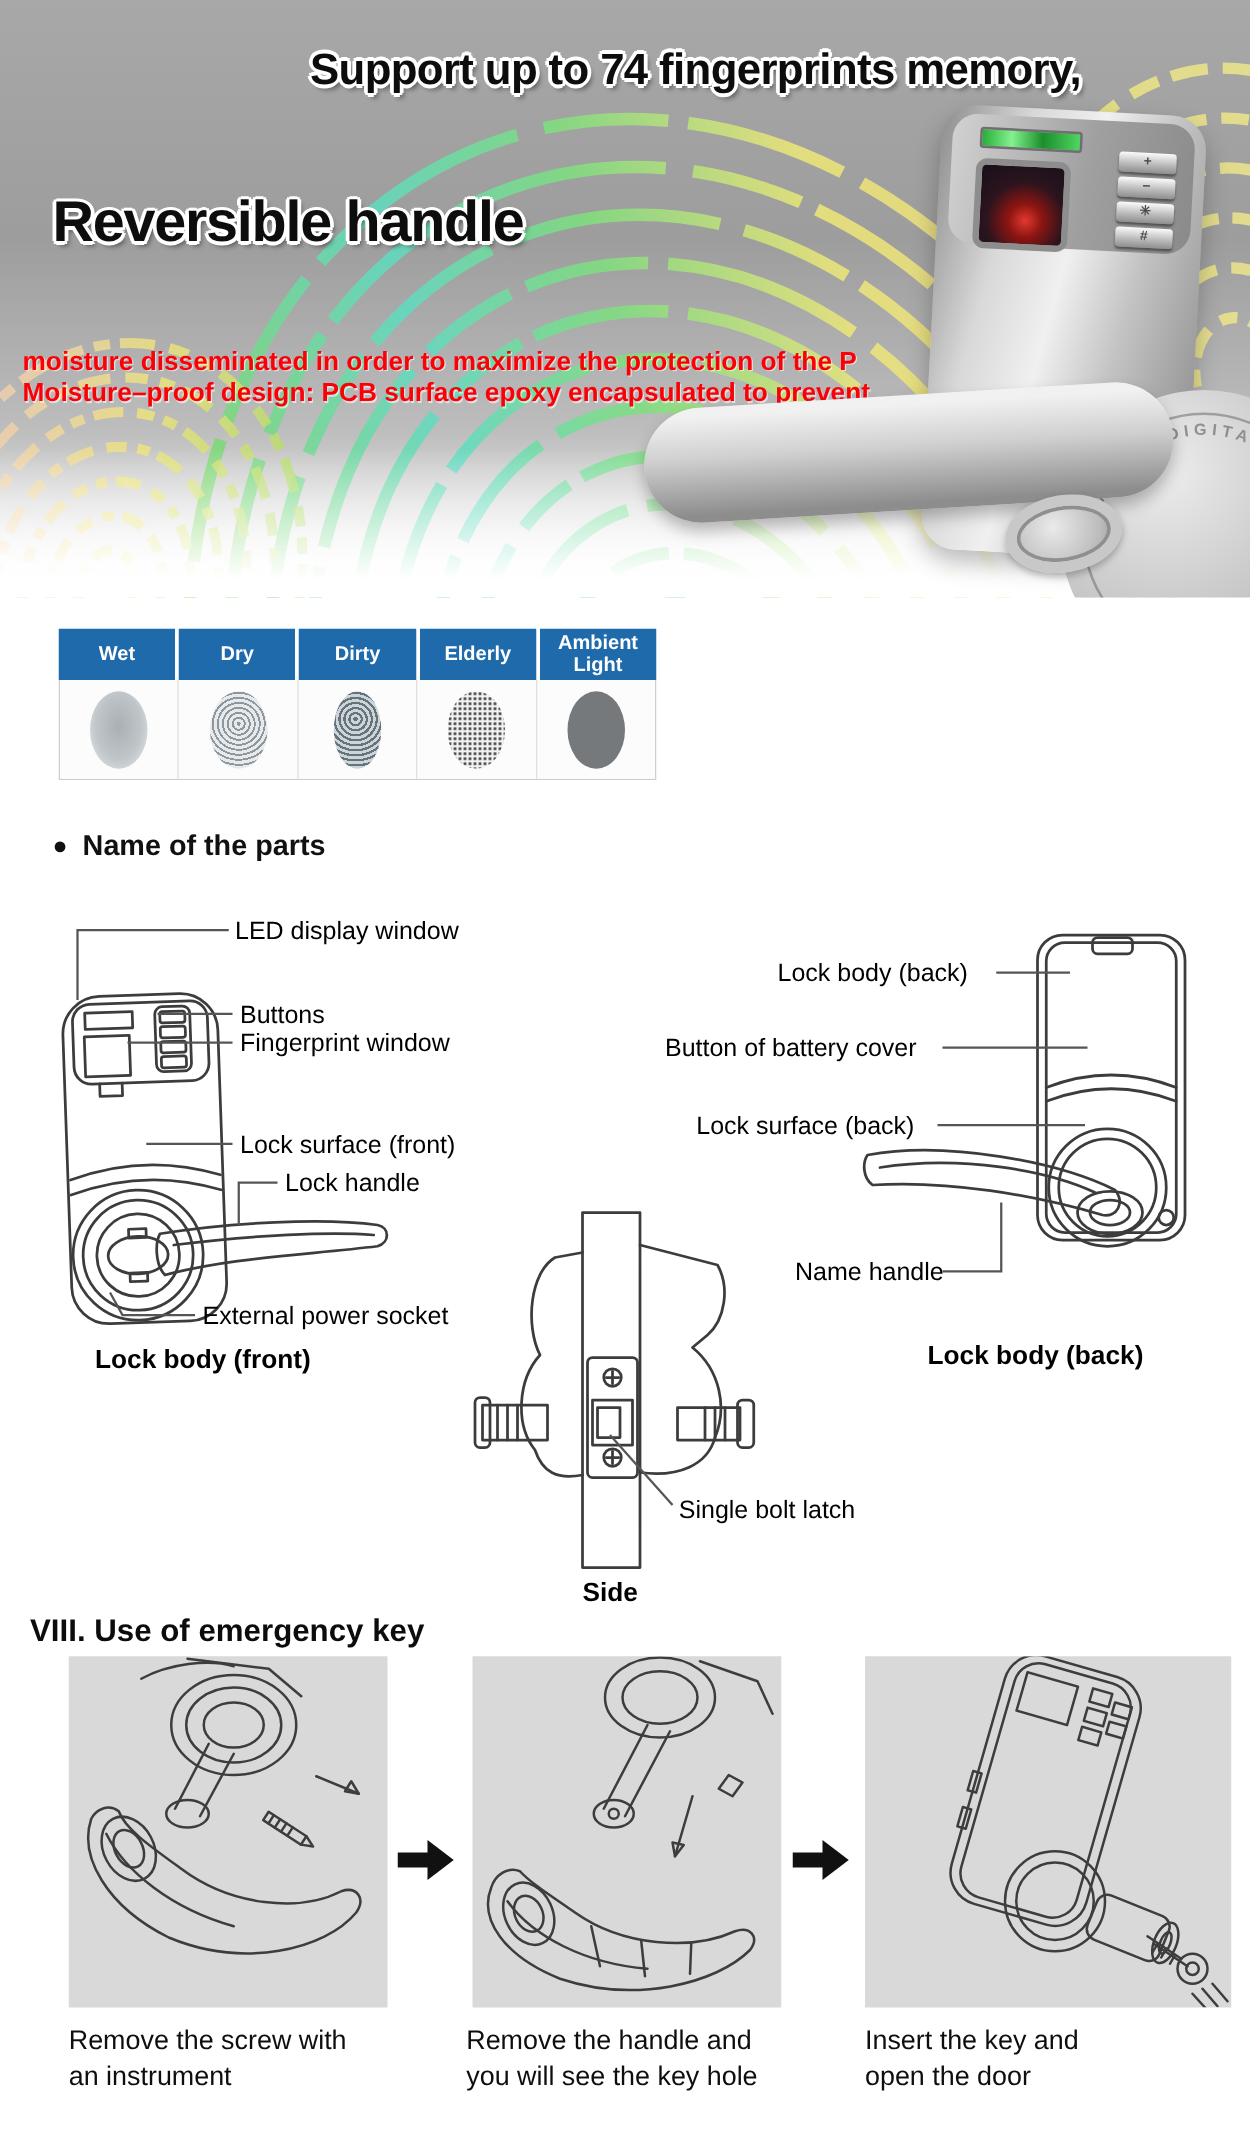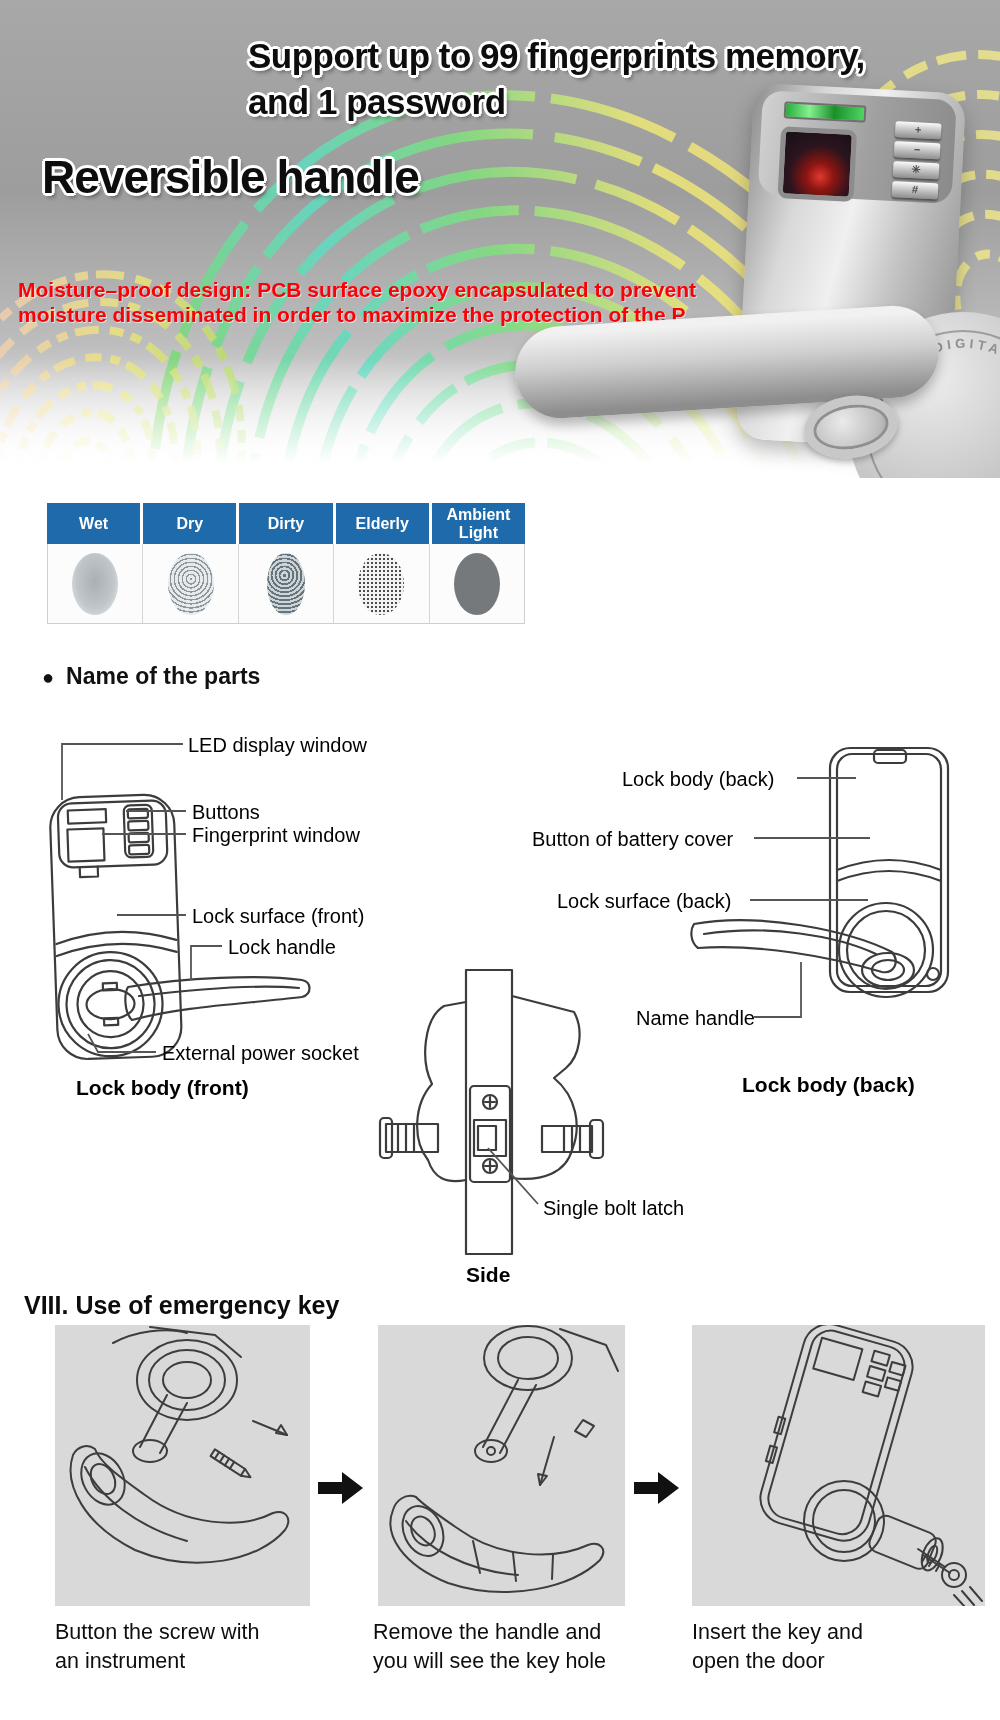--- a/index.html
+++ b/index.html
@@ -175,26 +175,25 @@
         <text font-size="13" letter-spacing="4" fill="#8f8f8f" font-weight="bold">
           <textPath href="#embossArc">ADVANCED  DIGITAL</textPath>
         </text>
       </svg>
     </div>
     <div class="escutcheon"></div>
   </div>
 
   <div class="banner-fade"></div>
 
-  <div class="headline1 outline-text">Support up to 99 fingerprints memory,</div>
-  <div class="headline2 outline-text">and 1 password</div>
+  <div class="headline1 outline-text">Support up to 74 fingerprints memory,</div>
   <div class="big-title outline-text">Reversible handle</div>
   <div class="warning">
+    <div>moisture disseminated in order to maximize the protection of the P</div>
     <div>Moisture–proof design: PCB surface epoxy encapsulated to prevent</div>
-    <div>moisture disseminated in order to maximize the protection of the P</div>
   </div>
 </section>
 
 <section class="fp-table">
   <div class="fp-thead">
     <div class="fp-th">Wet</div>
     <div class="fp-th">Dry</div>
     <div class="fp-th">Dirty</div>
     <div class="fp-th">Elderly</div>
     <div class="fp-th">Ambient Light</div>
@@ -406,21 +405,21 @@
   </div>
 
   <svg class="step-arrow arrow-1" width="46" height="32" viewBox="0 0 46 32">
     <path d="M0,10 h24 v-10 l21,16 -21,16 v-10 h-24 z" fill="#111"></path>
   </svg>
   <svg class="step-arrow arrow-2" width="46" height="32" viewBox="0 0 46 32">
     <path d="M0,10 h24 v-10 l21,16 -21,16 v-10 h-24 z" fill="#111"></path>
   </svg>
 
   <div class="step-caption cap-1">
-    <div>Button the screw with</div>
+    <div>Remove the screw with</div>
     <div>an instrument</div>
   </div>
   <div class="step-caption cap-2">
     <div>Remove the handle and</div>
     <div>you  will see the key hole</div>
   </div>
   <div class="step-caption cap-3">
     <div>Insert the key and</div>
     <div>open the door</div>
   </div>

